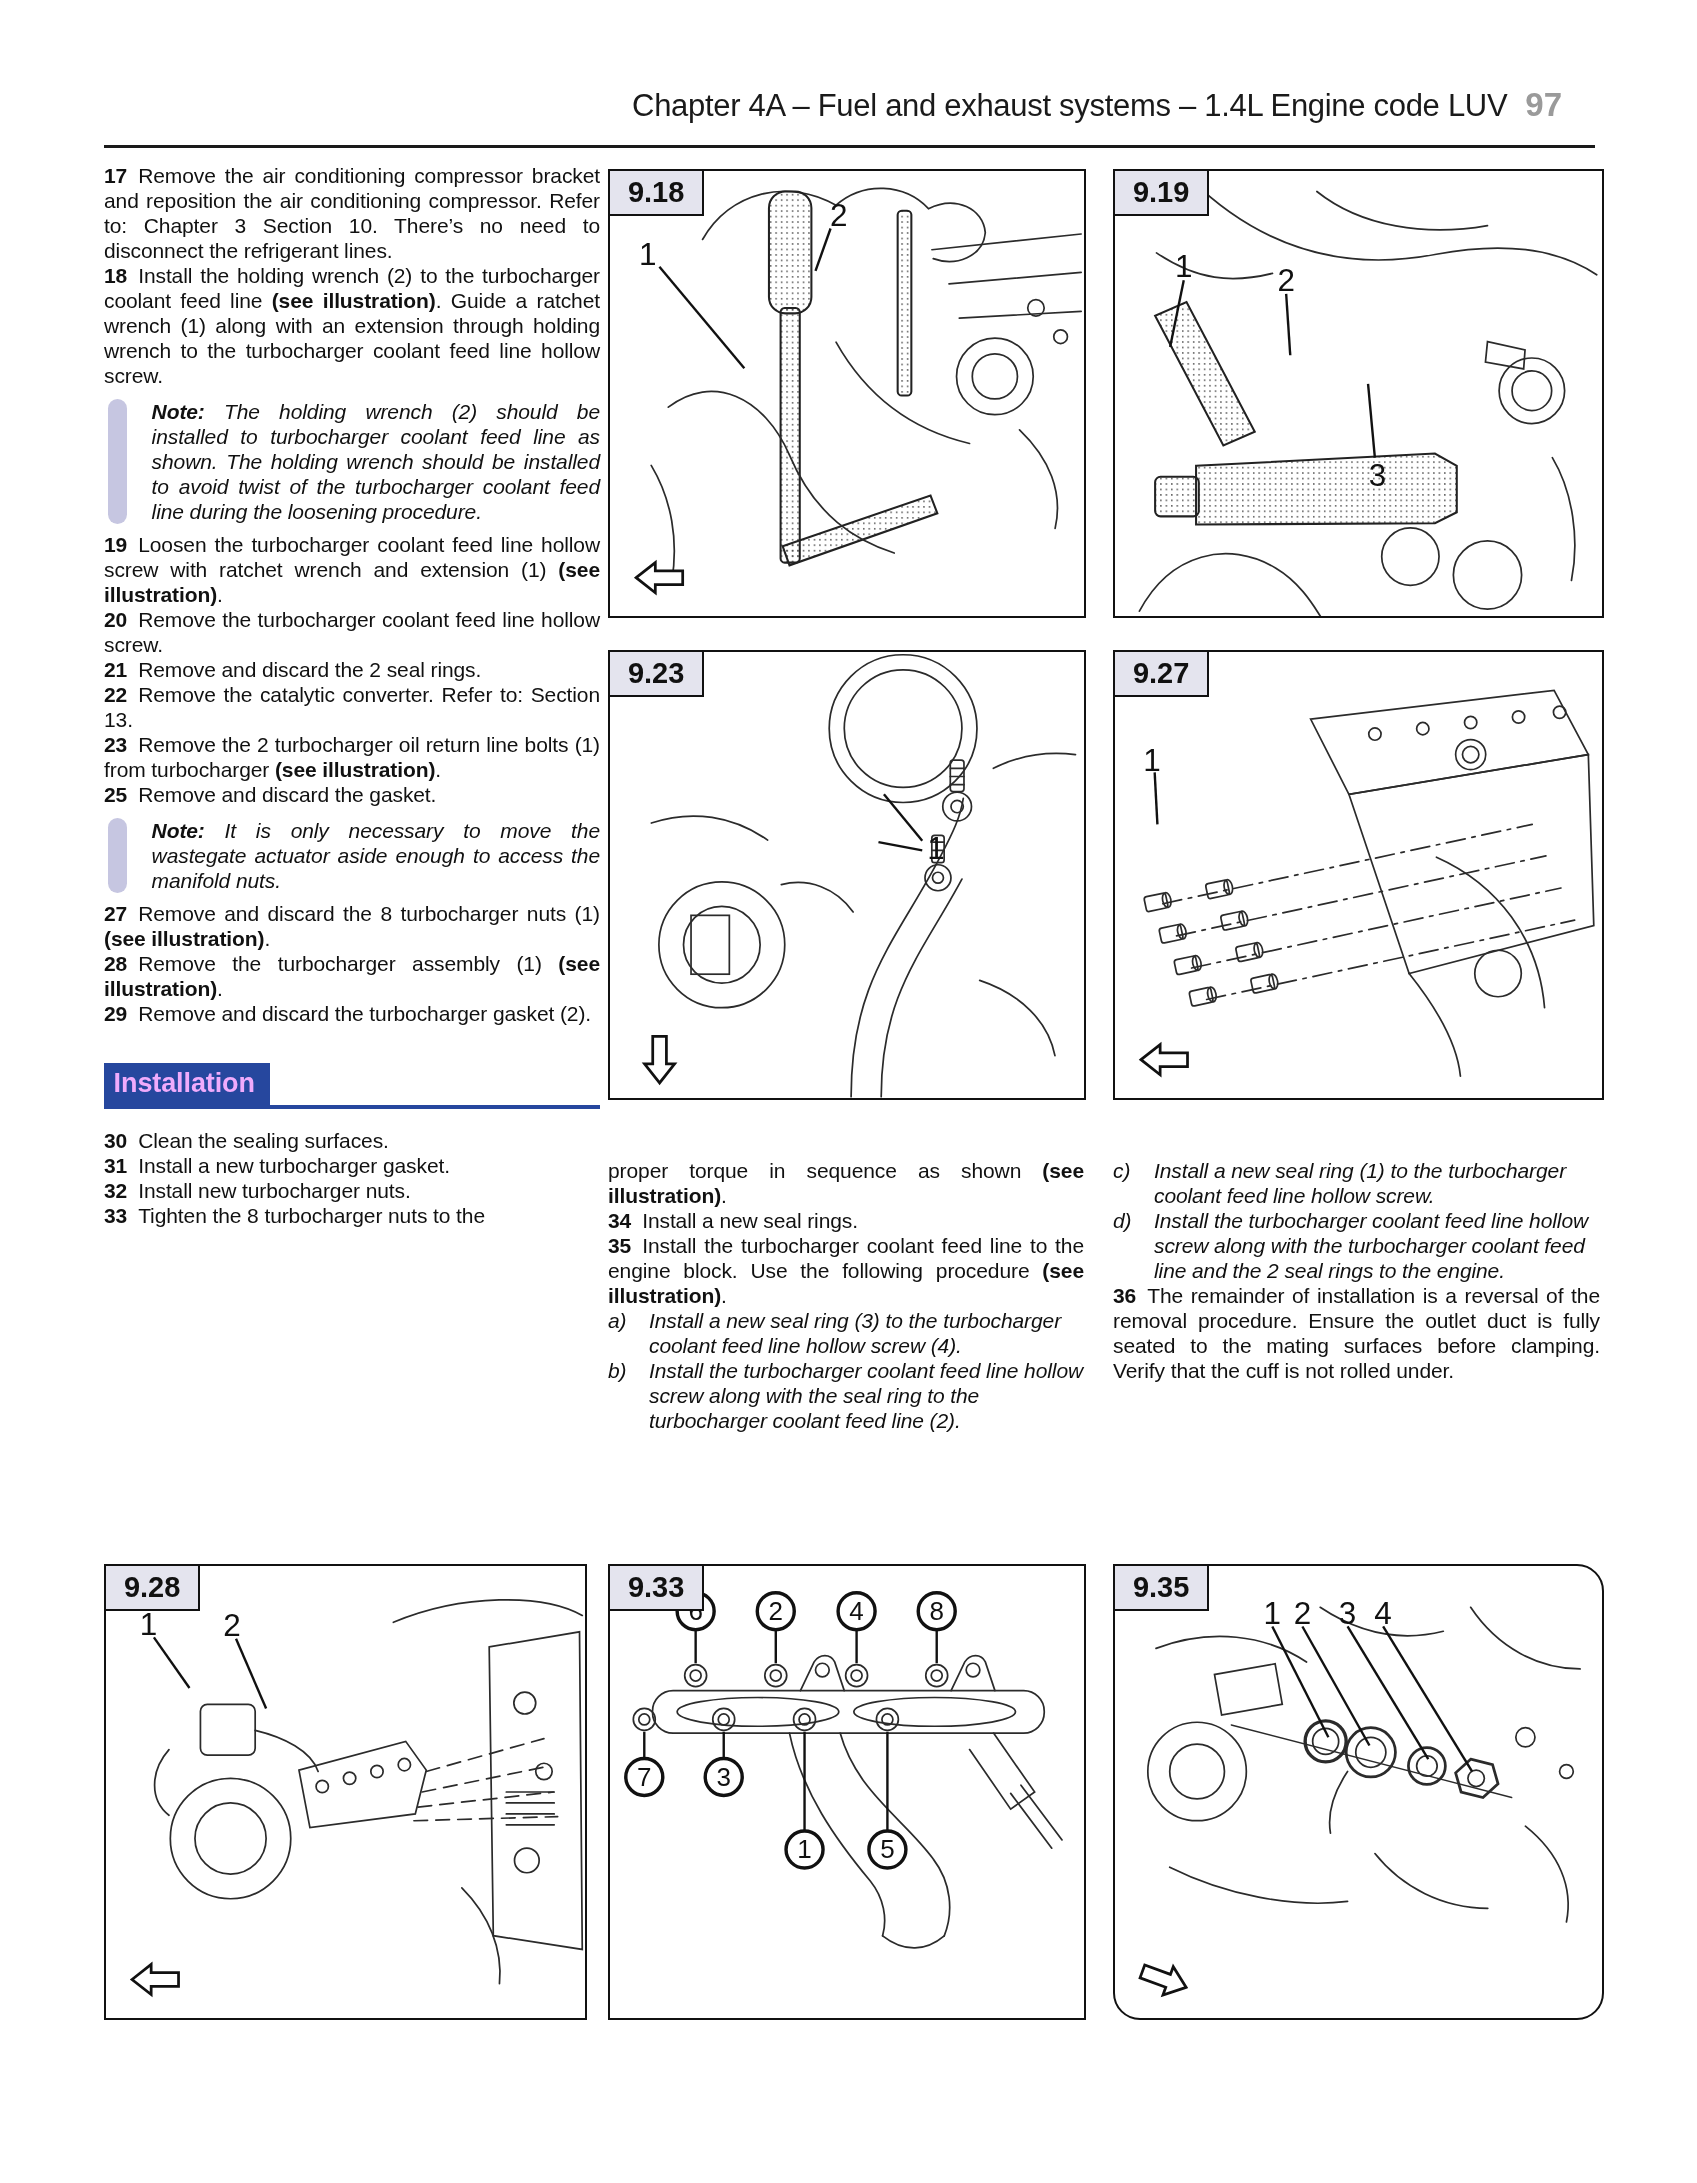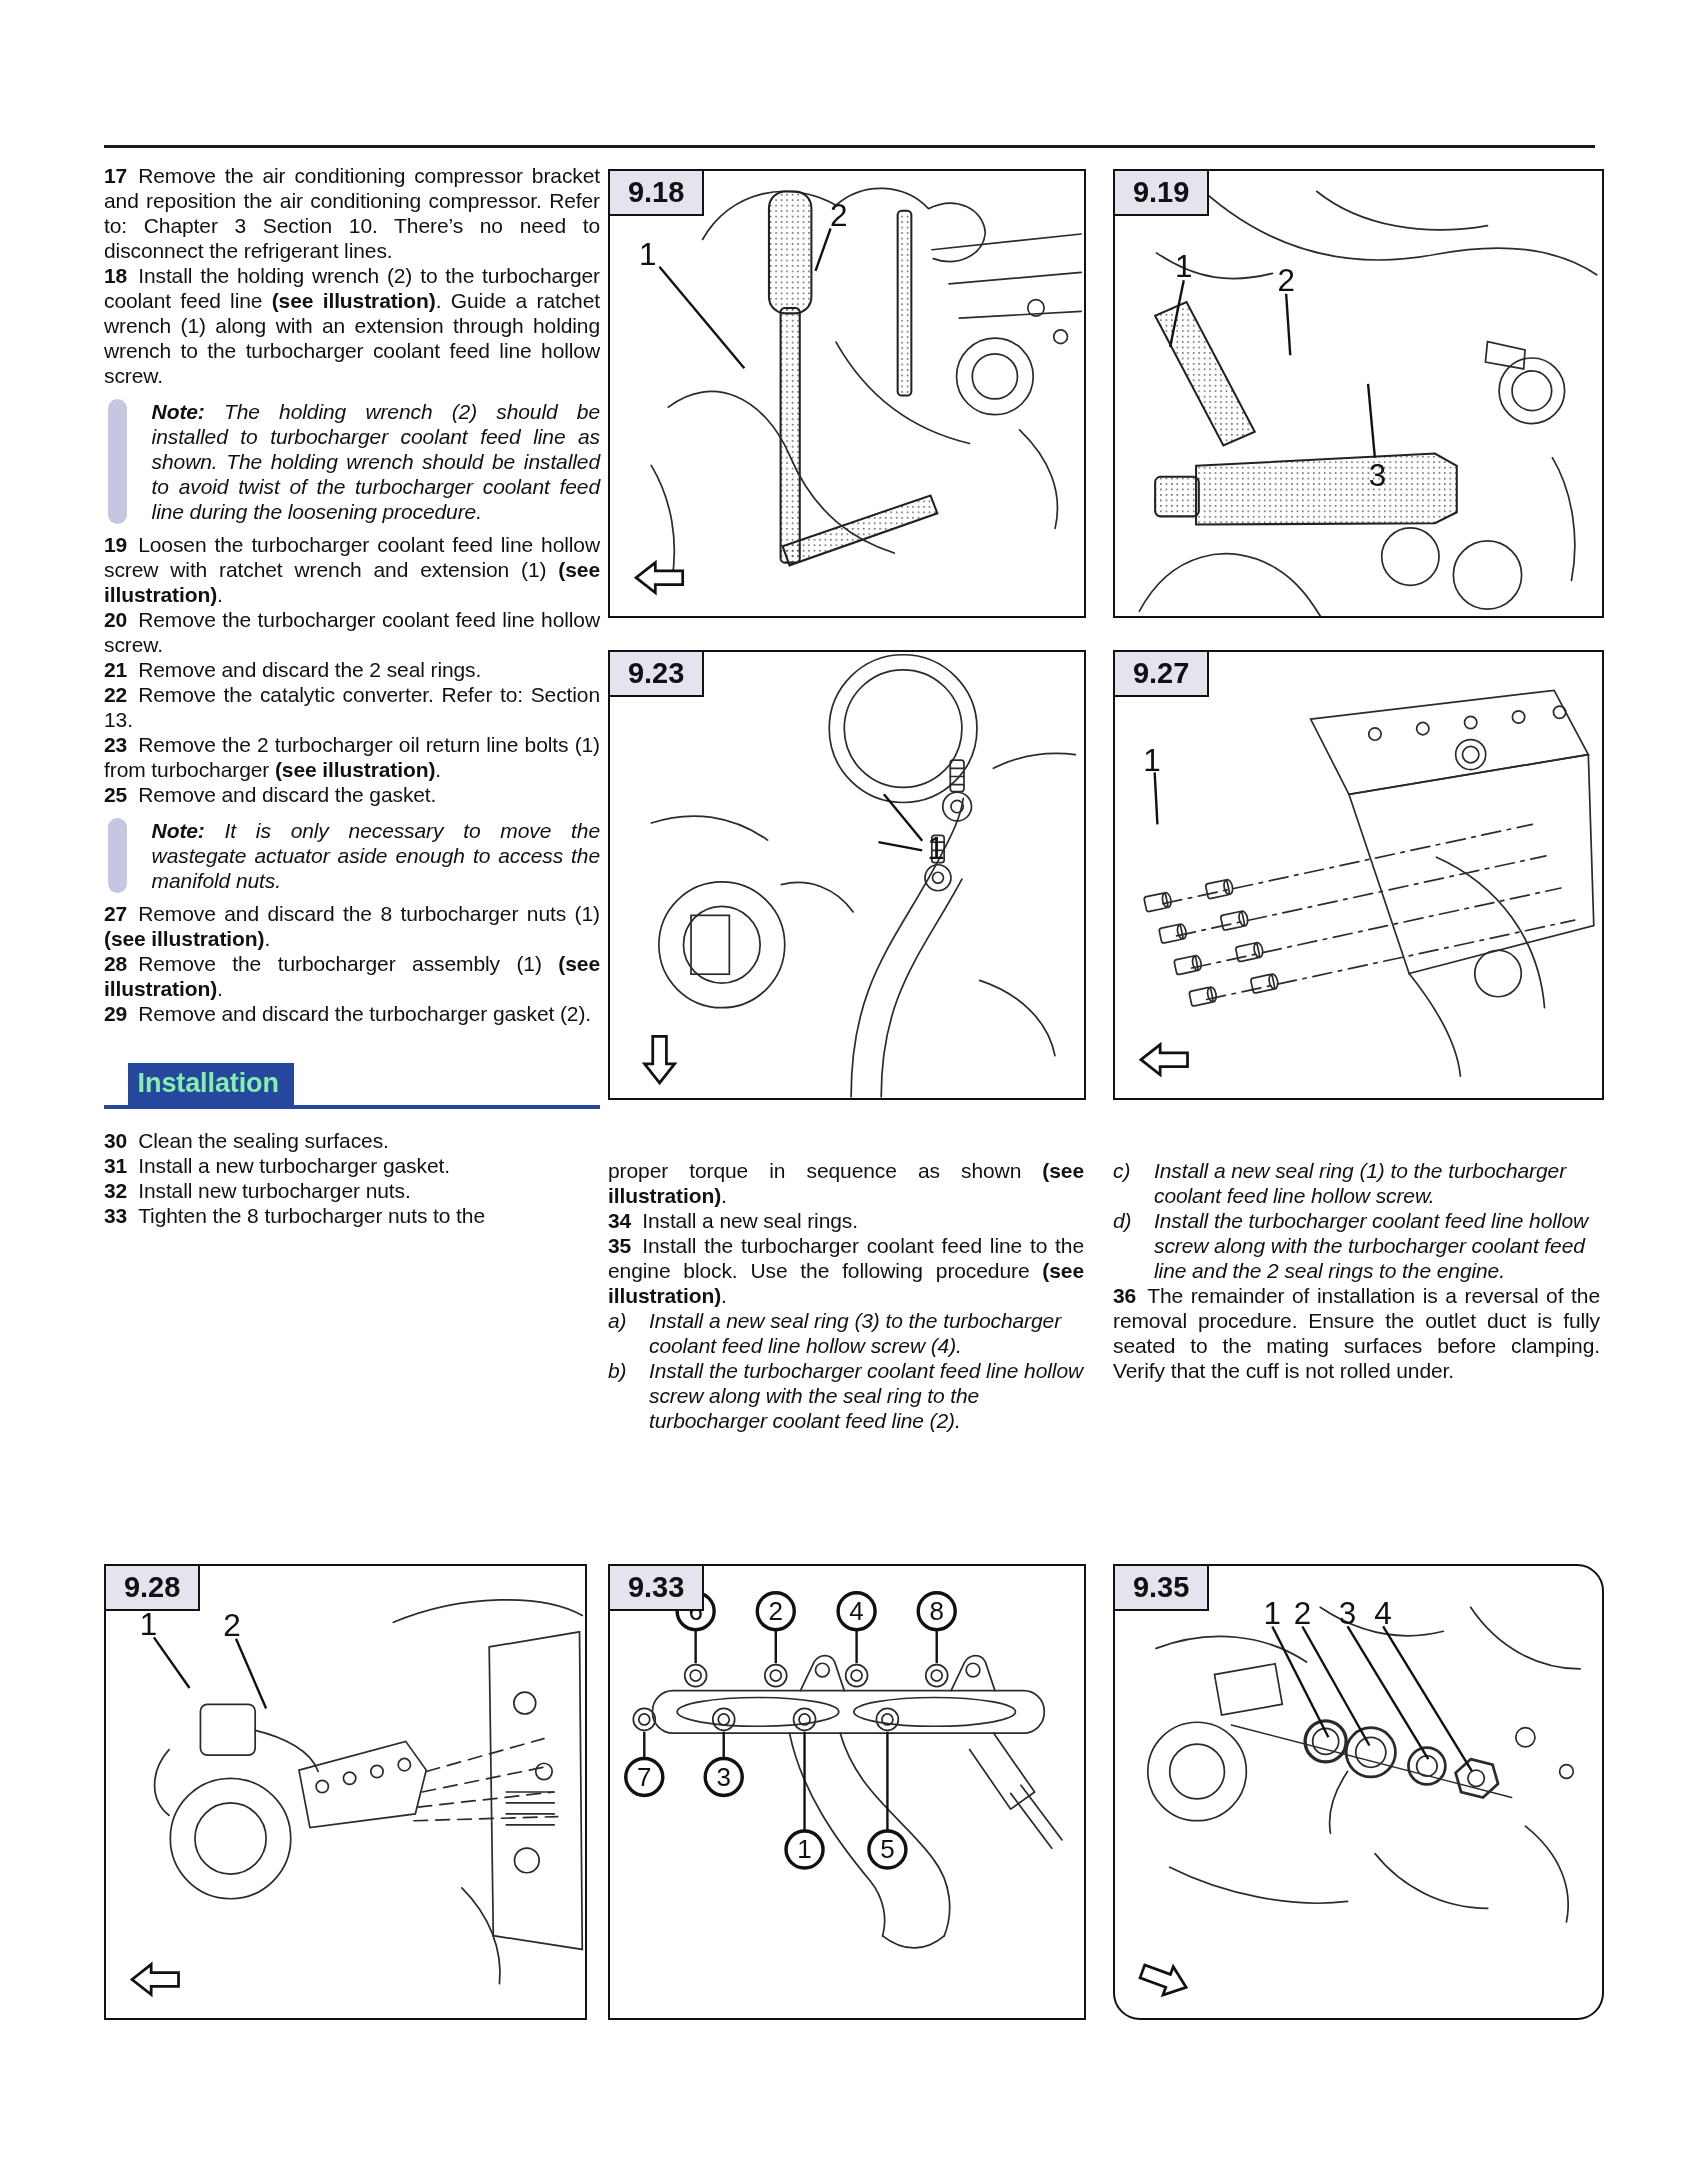--- a/index.html
+++ b/index.html
@@ -19,22 +19,22 @@
   .pnum{font-weight:bold;margin-right:11px;}
   .bseg{font-weight:bold;}
   .note{display:flex;gap:25px;margin:11px 0 8.2px 4.1px;}
   .notebar{flex:0 0 18.5px;border-radius:9.6px;background:var(--notebar,#c6c6e1);}
   .ntext{flex:1;font-style:italic;text-align:justify;}
   .nlabel{font-weight:bold;}
   .letter{display:flex;margin:0;}
   .llabel{flex:0 0 41px;font-style:italic;}
   .ltext{flex:1;font-style:italic;text-align:left;}
   .install-wrap{margin:37px 0 19px 0;border-bottom:4.1px solid var(--accent,#26479e);}
-  .install-box{display:inline-block;background:var(--accent,#26479e);color:#86efac;font-weight:bold;
-               font-size:27px;line-height:1;padding:6.8px 15px 8.2px 9.6px;margin-left:24px;}
+  .install-box{display:inline-block;background:var(--accent,#26479e);color:#f0abfc;font-weight:bold;
+               font-size:27px;line-height:1;padding:6.8px 15px 8.2px 9.6px;}
   
   .figure{position:absolute;border:2.1px solid #111;background:#fff;}
   .figure svg{position:absolute;left:0;top:0;width:100%;height:100%;}
   .fig-label{position:absolute;top:-2.1px;left:-2.1px;background:var(--labelbg,#e4e4ee);border:2.1px solid #111;
              font-weight:bold;font-size:29px;line-height:1;padding:6.8px 18px;z-index:2;}
   #fig918{left:608px;top:169px;width:474px;height:445px;}
   #fig919{left:1113px;top:169px;width:487px;height:445px;}
   #fig923{left:608px;top:650px;width:474px;height:446px;}
   #fig927{left:1113px;top:650px;width:487px;height:446px;}
   #fig928{left:104px;top:1564px;width:479px;height:452px;}
@@ -45,20 +45,24 @@
   .conum{font-family:"Liberation Sans",sans-serif;font-size:46px;fill:#111;text-anchor:middle;}
   .cotext{font-family:"Liberation Sans",sans-serif;font-size:38px;fill:#111;text-anchor:middle;}
   .cocircle{fill:#fff;stroke:#111;stroke-width:5px;}
   .dirarrow{fill:#fff;stroke:#111;stroke-width:4px;}
 </style>
 </head>
 <body>
 
 <div id="page">
 
+  <div class="header">
+    <span class="htitle">Chapter 4A – Fuel and exhaust systems – 1.4L Engine code LUV</span>
+    <span class="hpage">97</span>
+  </div>
   <div class="hrule"></div>
 
   <div id="col-left" class="tcol">
       <p class="para"><span class="pnum">17</span><span>Remove the air conditioning compressor bracket and reposition the air conditioning compressor. Refer to: Chapter 3 Section 10. There’s no need to disconnect the refrigerant lines.</span></p>
       <p class="para"><span class="pnum">18</span><span>Install the holding wrench (2) to the turbocharger coolant feed line </span><span class="bseg">(see illustration)</span><span>. Guide a ratchet wrench (1) along with an extension through holding wrench to the turbocharger coolant feed line hollow screw.</span></p>
       <div class="note">
         <div class="notebar"></div>
         <div class="ntext"><span class="nlabel">Note: </span><span>The holding wrench (2) should be installed to turbocharger coolant feed line as shown. The holding wrench should be installed to avoid twist of the turbocharger coolant feed line during the loosening procedure.</span></div>
       </div>
       <p class="para"><span class="pnum">19</span><span>Loosen the turbocharger coolant feed line hollow screw with ratchet wrench and extension (1) </span><span class="bseg">(see illustration)</span><span>.</span></p>

